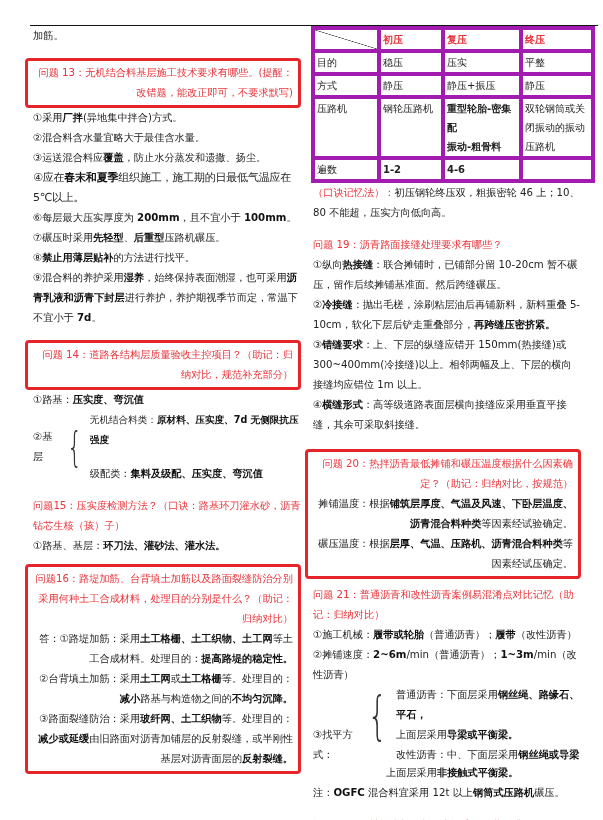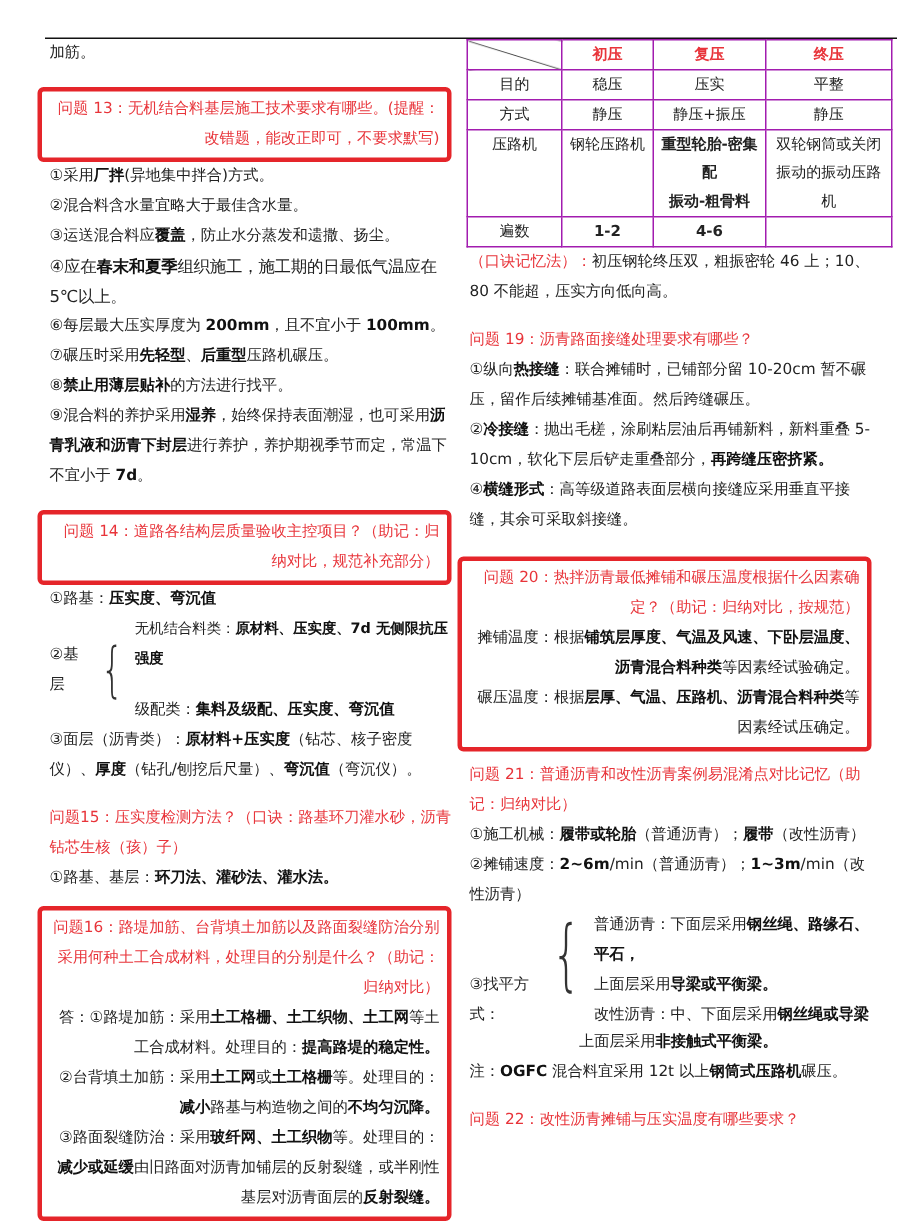--- a/index.html
+++ b/index.html
@@ -9,21 +9,21 @@
   .col { position:absolute; top:26px; }
   .left { left:33px; width:268px; }
   .right { left:313px; width:268px; }
   p { margin:0; }
   .red { color:#e8343a; }
   b { font-weight:bold; color:#111; }
   .box { border:3px solid #e5252a; border-radius:4px; margin-left:-8px; padding:2px 5px 2px 6px;text-align:right; }
   .gap { height:12px; }
   .q { color:#e8343a; }
   table.press { border-collapse:collapse; width:284px; margin-left:-2px; font-size:10px; }
-  table.press td { border:1px solid #a21caf; text-align:center; padding:0 2px; line-height:19px; vertical-align:top;margin-left:31px; }
+  table.press td { border:4px solid #a21caf; text-align:left; padding:0 2px; line-height:19px; vertical-align:top;margin-left:31px; }
   table.press td.diag { background:linear-gradient(to bottom left, transparent calc(50% - 0.6px), #444 50%, transparent calc(50% + 0.6px)); }
   .brace-row { display:flex; align-items:center; }
   .brace { font-size:40px; line-height:40px; color:#333; font-weight:lighter; margin:0 2px; transform:scaleX(0.6); }
   .ind3 { padding-left:73px; }
 </style>
 </head>
 <body>
 
 <div class="topline"></div>
 
@@ -52,21 +52,20 @@
   <div>
     <p><span>①路基：</span><b>压实度、弯沉值</b></p>
     <div class="brace-row">
       <span>②基层</span>
       <span class="brace">{</span>
       <div>
         <p style="font-size:9.6px"><span>无机结合料类：</span><b>原材料、压实度、7d 无侧限抗压强度</b></p>
         <p style="margin-top:14px"><span>级配类：</span><b>集料及级配、压实度、弯沉值</b></p>
       </div>
     </div>
-    <p><span>③面层（沥青类）：</span><b>原材料+压实度</b><span>（钻芯、核子密度仪）、</span><b>厚度</b><span>（钻孔/刨挖后尺量）、</span><b>弯沉值</b><span>（弯沉仪）。</span></p>
   </div>
   <div class="gap"></div>
 
   <p class="q">问题15：压实度检测方法？（口诀：路基环刀灌水砂，沥青钻芯生核（孩）子）</p>
   <p><span>①路基、基层：</span><b>环刀法、灌砂法、灌水法。</b></p>
   <div style="height:8px"></div>
 
   <div class="box">
     <p class="q">问题16：路堤加筋、台背填土加筋以及路面裂缝防治分别采用何种土工合成材料，处理目的分别是什么？（助记：归纳对比）</p>
     <p><span>答：①路堤加筋：采用</span><b>土工格栅、土工织物、土工网</b><span>等土工合成材料。处理目的：</span><b>提高路堤的稳定性。</b></p>
@@ -111,20 +110,21 @@
       <td></td>
     </tr>
   </tbody>
     </table>
   <p><span class="red">（口诀记忆法）：</span><span>初压钢轮终压双，粗振密轮 46 上；10、80 不能超，压实方向低向高。</span></p>
   <div class="gap"></div>
 
   <p class="q">问题 19：沥青路面接缝处理要求有哪些？</p>
   <p><span>①纵向</span><b>热接缝</b><span>：联合摊铺时，已铺部分留 10-20cm 暂不碾压，留作后续摊铺基准面。然后跨缝碾压。</span></p>
   <p><span>②</span><b>冷接缝</b><span>：抛出毛槎，涂刷粘层油后再铺新料，新料重叠 5-10cm，软化下层后铲走重叠部分，</span><b>再跨缝压密挤紧。</b></p>
+  <p><span>③</span><b>错缝要求</b><span>：上、下层的纵缝应错开 150mm(热接缝)或 300~400mm(冷接缝)以上。相邻两幅及上、下层的横向接缝均应错位 1m 以上。</span></p>
   <p><span>④</span><b>横缝形式</b><span>：高等级道路表面层横向接缝应采用垂直平接缝，其余可采取斜接缝。</span></p>
   <div style="height:14px"></div>
 
   <div class="box">
     <p class="q">问题 20：热拌沥青最低摊铺和碾压温度根据什么因素确定？（助记：归纳对比，按规范）</p>
     <p><span>摊铺温度：根据</span><b>铺筑层厚度、气温及风速、下卧层温度、沥青混合料种类</b><span>等因素经试验确定。</span></p>
     <p><span>碾压温度：根据</span><b>层厚、气温、压路机、沥青混合料种类</b><span>等因素经试压确定。</span></p>
   </div>
   <div style="height:6px"></div>
 

